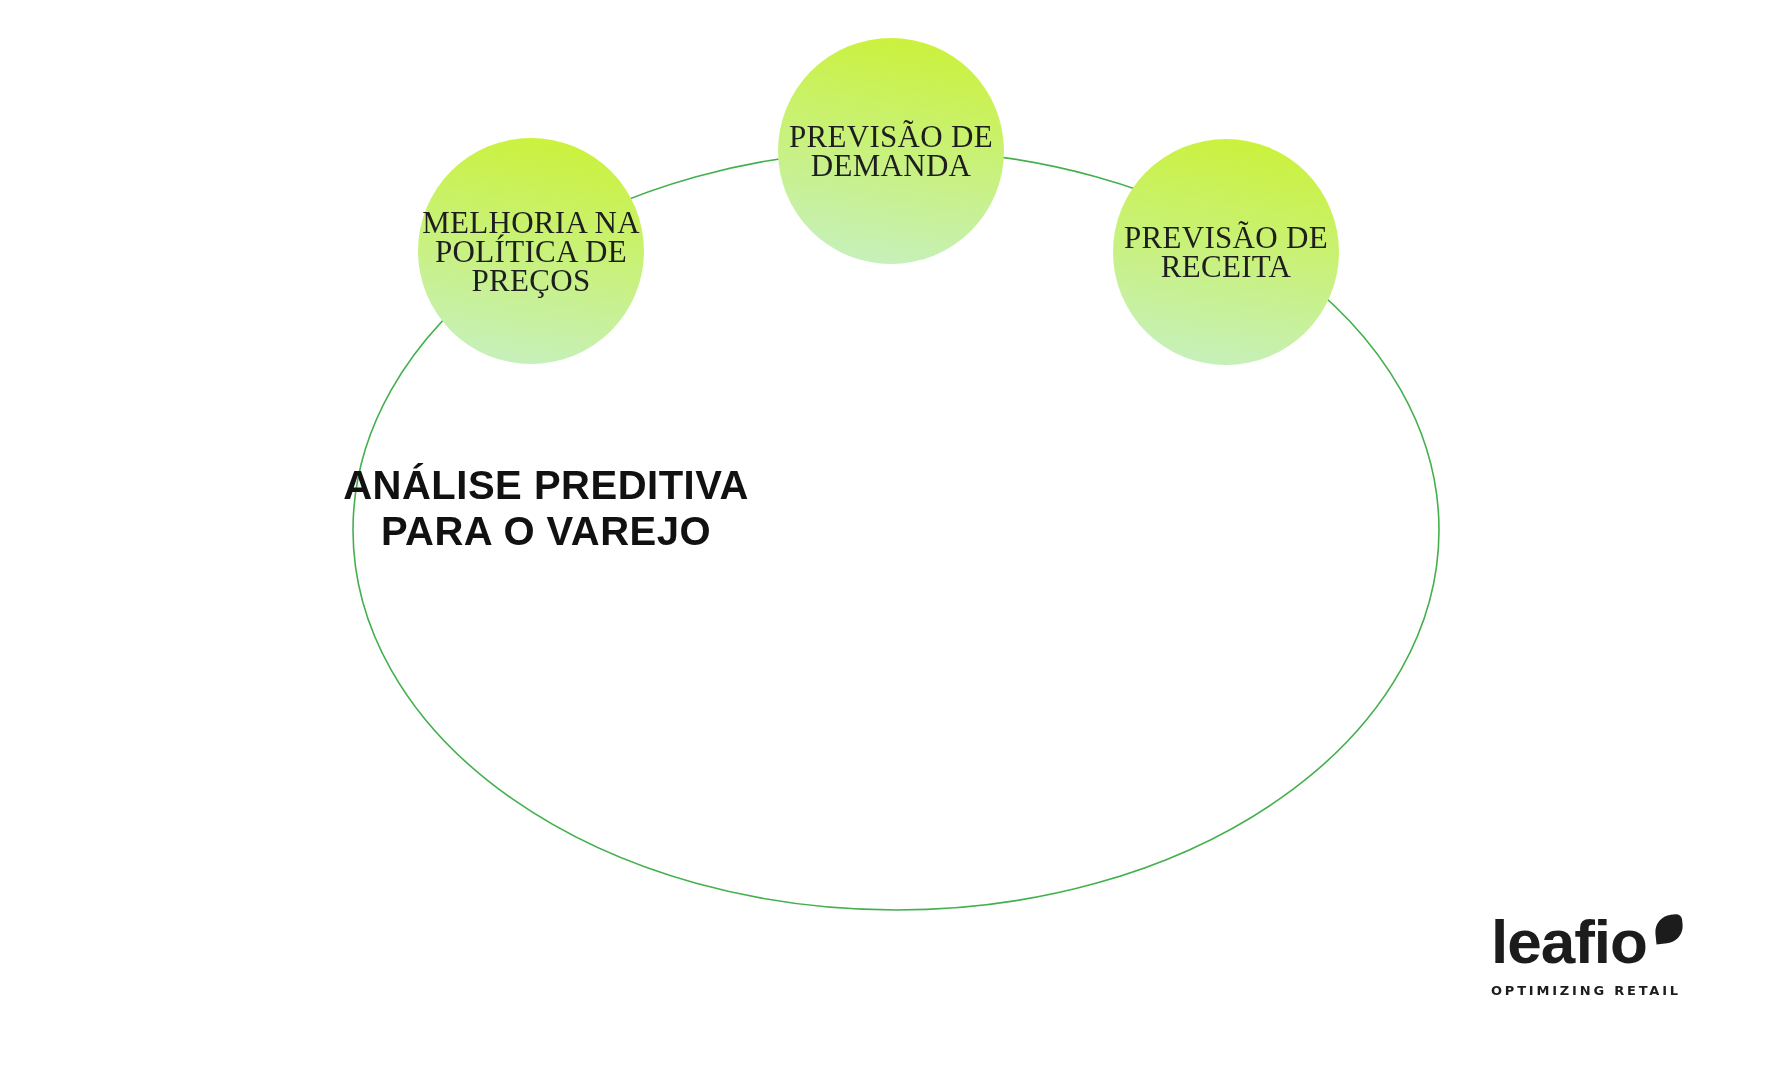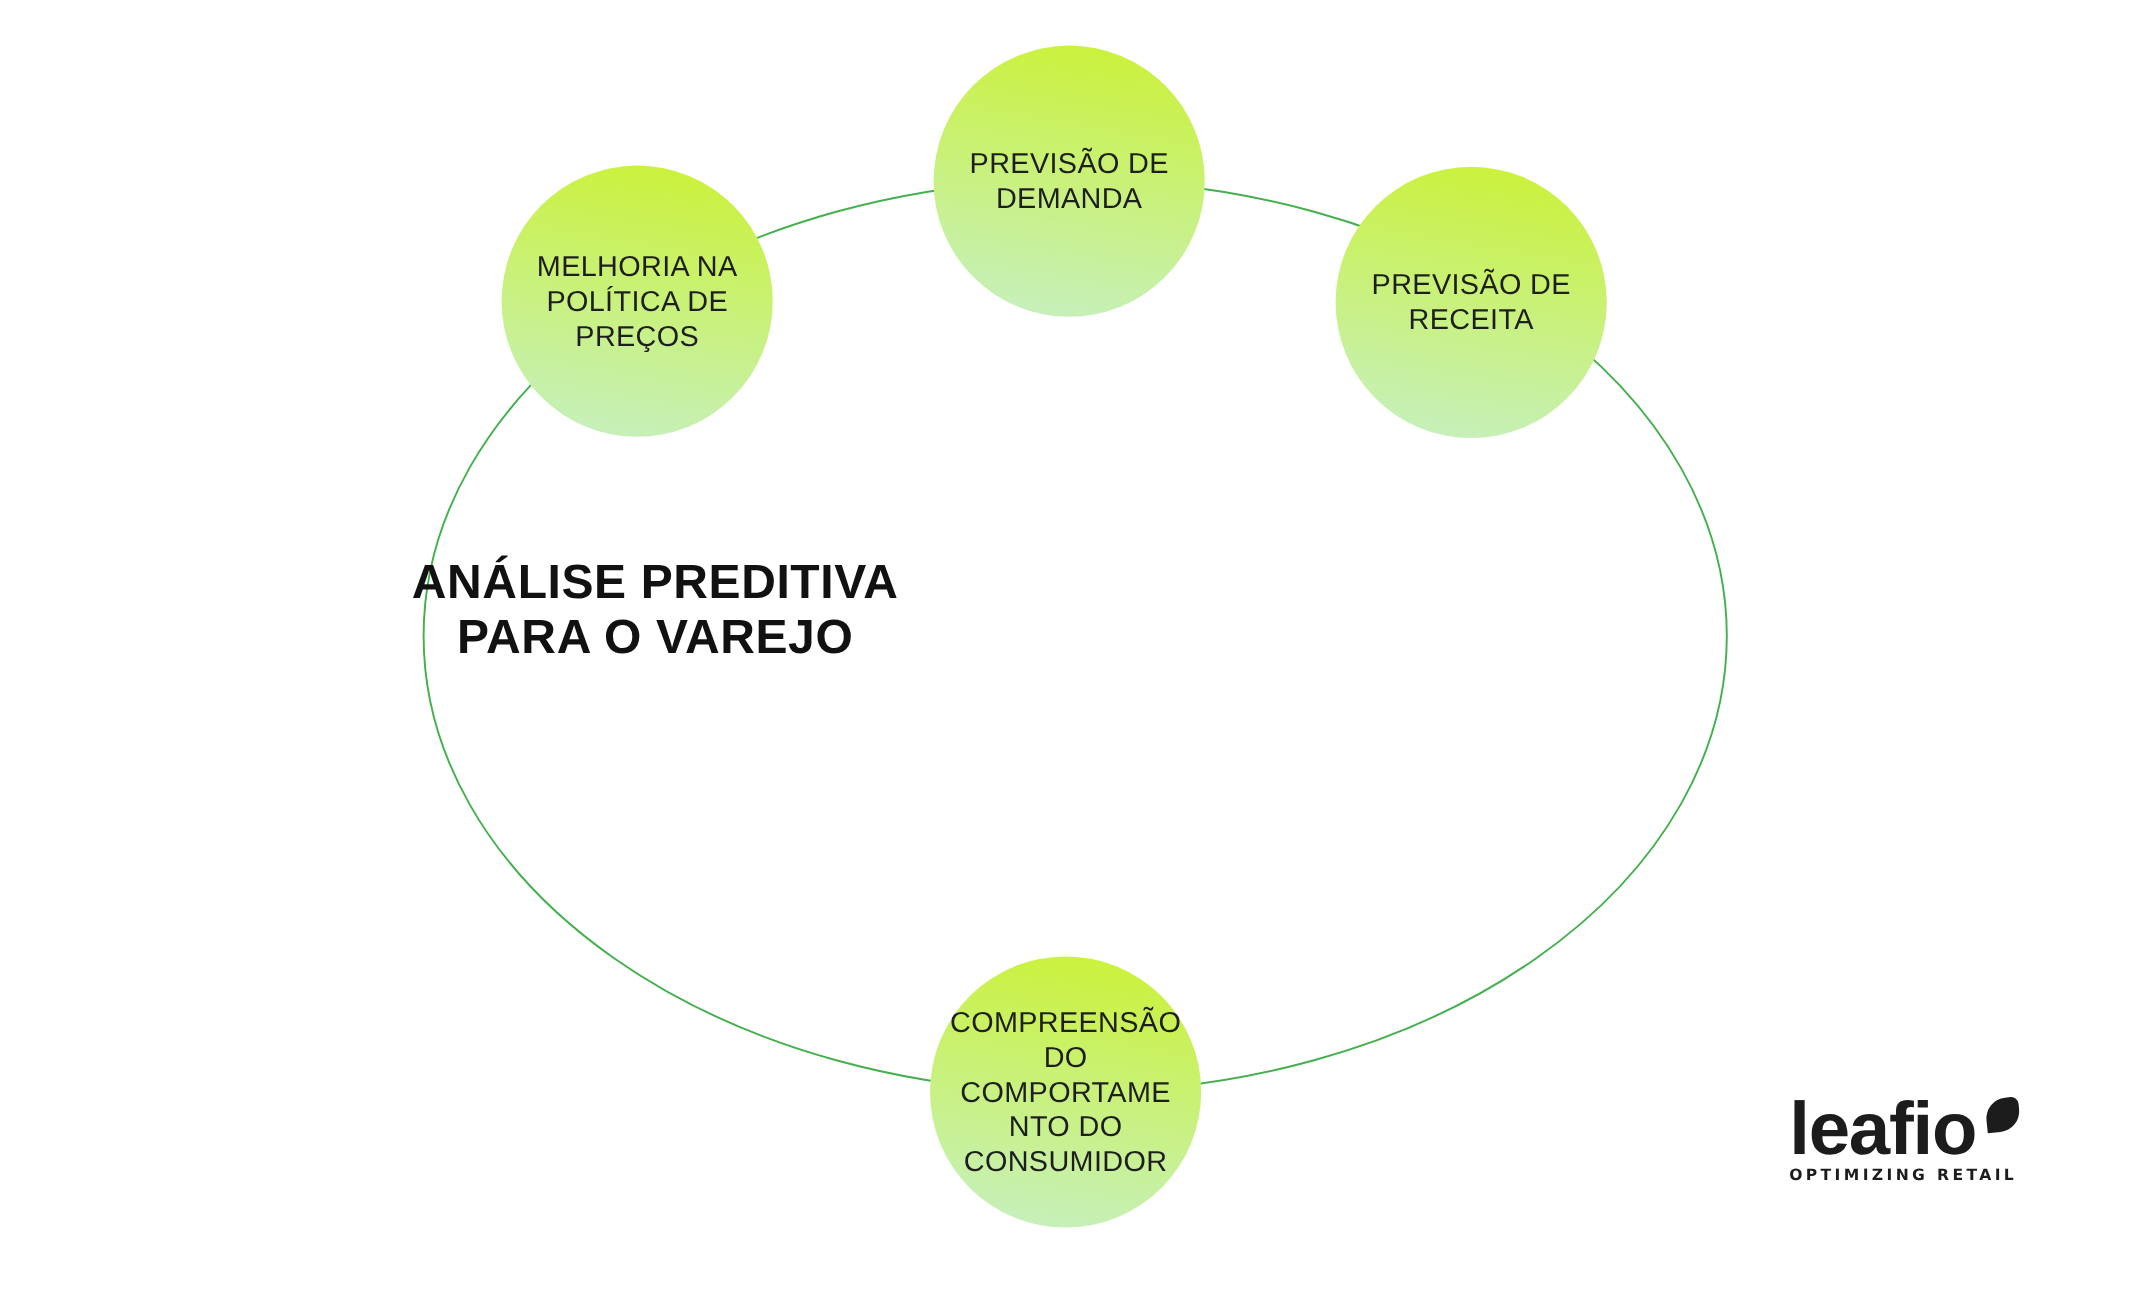--- a/index.html
+++ b/index.html
@@ -19,22 +19,22 @@
     overflow:hidden;
   }
   .stage{position:relative;width:1780px;height:1080px;background:var(--bg);}
   .ring-svg{position:absolute;left:0;top:0;z-index:1;}
   .ring-svg ellipse{stroke:var(--ring-stroke);fill:none;}
   .bubble{
     position:absolute;width:226px;height:226px;border-radius:50%;
     background:linear-gradient(190deg,var(--grad-top) 0%,var(--grad-bottom) 100%);
     display:flex;align-items:center;justify-content:center;
     text-align:center;color:var(--bubble-text);
-    font-family:Liberation Sans, sans-serif;
-    font-size:24px;line-height:29px;letter-spacing:0.3px;
+    font-family:Liberation Serif, serif;
+    font-size:31px;line-height:29px;letter-spacing:0.3px;
     white-space:pre-line;z-index:2;
   }
   .diagram-title{
     position:absolute;left:896px;top:462px;transform:translateX(-50%);
     width:700px;margin-left:-350px;left:896px;
     text-align:center;
     font-weight:bold;font-size:40px;line-height:46px;letter-spacing:0.5px;
     color:var(--title-color);white-space:pre-line;z-index:1;
   }
   .logo{
@@ -45,21 +45,21 @@
     font-size:62px;font-weight:bold;letter-spacing:-1px;line-height:60px;
     color:var(--logo-color);
   }
   .leaf{
     position:absolute;left:164px;top:3px;width:28px;height:28px;
     background:var(--logo-color);
     border-radius:62% 22% 62% 0;
     transform:rotate(-6deg);
   }
   .tagline{
-    display:block;
+    display:block;margin-top:11px;
     font-family:"DejaVu Sans","Liberation Sans",sans-serif;
     font-size:13px;font-weight:bold;letter-spacing:2.8px;
     color:var(--logo-color);white-space:nowrap;
   }
 </style>
 </head>
 <body>
 
 <div class="stage">
 
@@ -75,27 +75,20 @@
 DEMANDA</span>
   </div>
 
   <div class="bubble" style="left:1113px;top:139px;">
     <span>PREVISÃO DE
 RECEITA</span>
   </div>
 
 
 
-  <div class="bubble" style="left:775px;top:797px;">
-    <span>COMPREENSÃO
-DO
-COMPORTAME
-NTO DO
-CONSUMIDOR</span>
-  </div>
 
 
 
   <div class="bubble" style="left:418px;top:138px;">
     <span>MELHORIA NA
 POLÍTICA DE
 PREÇOS</span>
   </div>
 
   <div class="logo">

